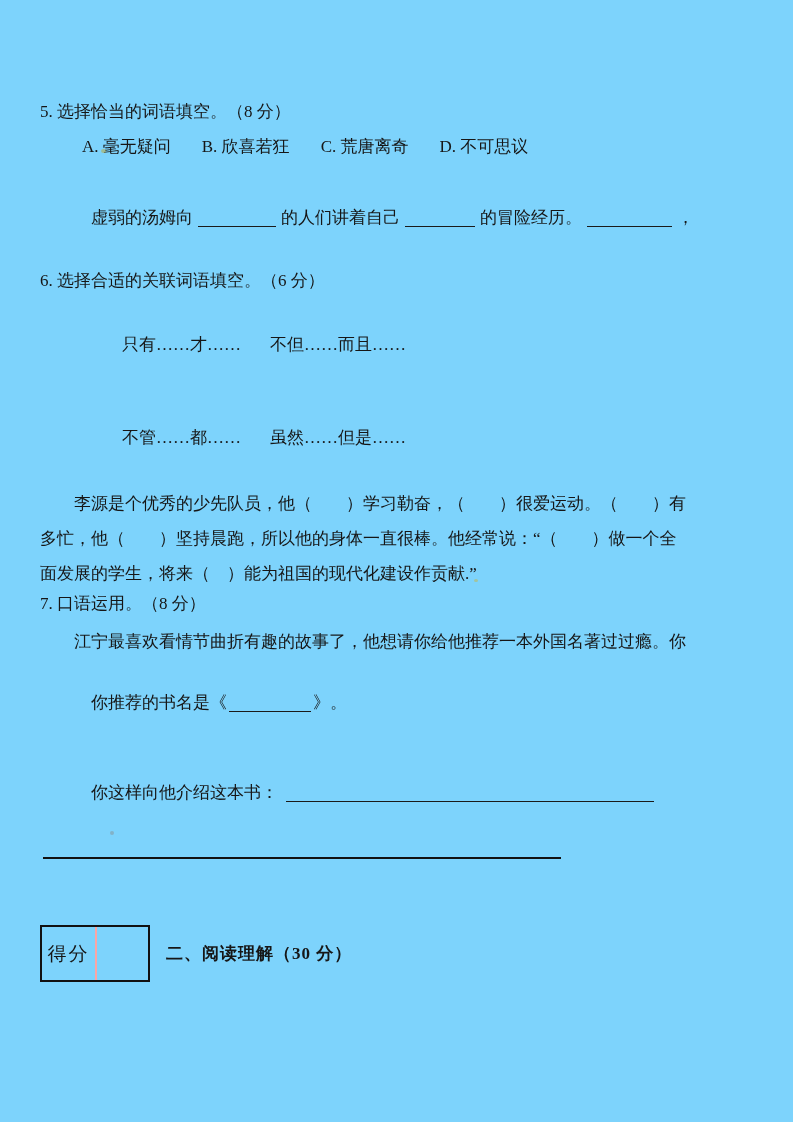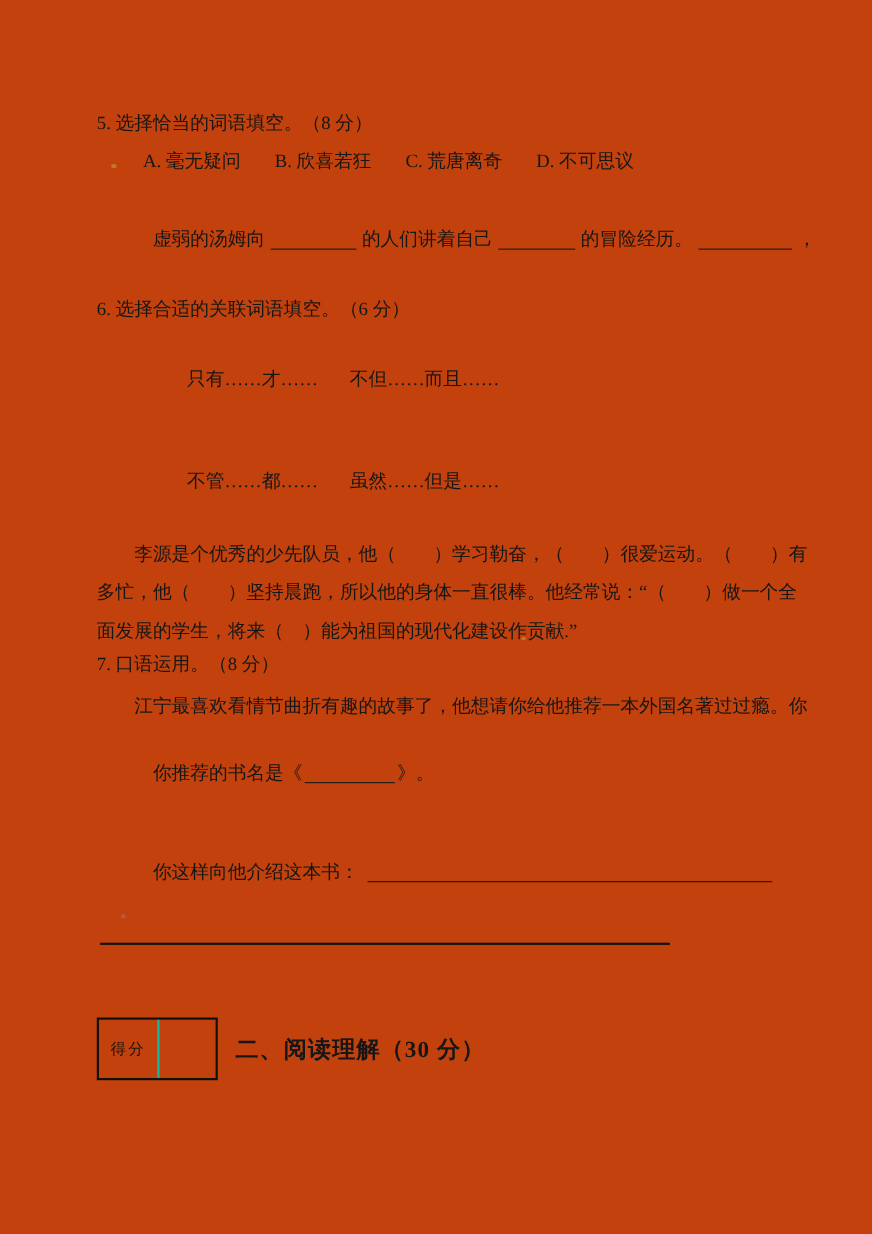--- a/index.html
+++ b/index.html
@@ -4,26 +4,26 @@
 <style>
   html, body {
     margin: 0;
     padding: 0;
     background: #ffffff;
   }
   .page {
     position: relative;
     width: 793px;
     height: 1122px;
-    background: #c2410c;
+    background: #7dd3fc;
     overflow: hidden;
     font-family: "Liberation Serif", "DejaVu Serif", serif;
     color: #161616;
     box-sizing: border-box;
-    padding-left: 88px;
+    padding-left: 40px;
     padding-right: 88px;
   }
   .t {
     font-size: 17px;
     line-height: 30px;
     white-space: pre;
   }
   .ind { padding-left: 34px; }
 
   
@@ -74,30 +74,30 @@
   .score-box {
     width: 110px;
     height: 57px;
     border: 2px solid #111;
     box-sizing: border-box;
     display: flex;
     flex: none;
   }
   .score-label-cell {
     width: 53px;
-    border-right: 2px solid #14b8a6;
+    border-right: 2px solid #fca5a5;
     display: flex;
     align-items: center;
     justify-content: center;
-    font-size: 14px;
+    font-size: 19px;
     letter-spacing: 2px;
   }
   .score-value-cell { flex: 1; }
   .section-title {
-    font-size: 21px;
+    font-size: 17px;
     font-weight: bold;
     margin-left: 16px;
     letter-spacing: 1px;
     white-space: pre;
   }
 
   
   .artifact {
     position: absolute;
     border-radius: 50%;

